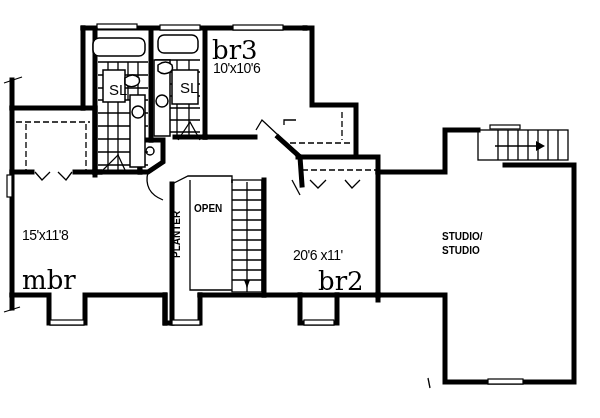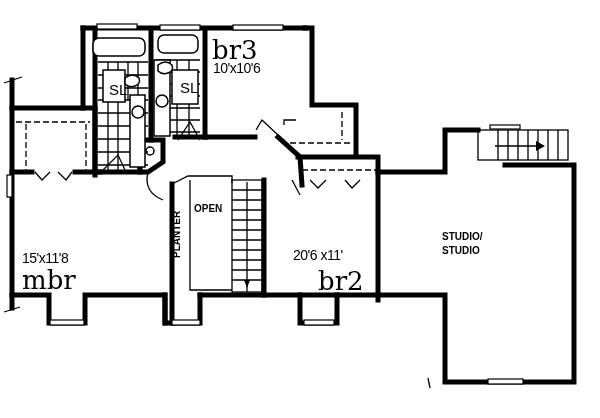--- a/index.html
+++ b/index.html
@@ -119,21 +119,21 @@
     <path d="M498 130 L498 160 M508 130 L508 160 M518 130 L518 160 M528 130 L528 160 M538 130 L538 160 M548 130 L548 160 M558 130 L558 160"></path>
     <path d="M495 146 L540 146"></path>
   </g>
   <polygon points="536,141 545,146 536,151" fill="#000"></polygon>
   <rect class="win" x="490" y="125" width="30" height="4"></rect>
 </svg>
 
 <div class="lbl room-name" style="left:212px;top:37px;">br3</div>
 <div class="lbl room-dim" style="left:213px;top:61px;">10'x10'6</div>
 
-<div class="lbl room-dim" style="left:22px;top:251px;text-align:center;">15'x11'8</div>
+<div class="lbl room-dim" style="left:22px;top:228px;text-align:center;">15'x11'8</div>
 <div class="lbl room-name" style="left:22px;top:267px;">mbr</div>
 
 <div class="lbl room-dim" style="left:293px;top:248px;">20'6 x11'</div>
 <div class="lbl room-name" style="left:318px;top:268px;">br2</div>
 
 <div class="lbl small" style="left:442px;top:232px;">STUDIO/</div>
 <div class="lbl small" style="left:442px;top:246px;">STUDIO</div>
 
 <div class="lbl small" style="left:194px;top:204px;">OPEN</div>
 <div class="lbl small" style="left:172px;top:258px;transform:rotate(-90deg);transform-origin:left top;">PLANTER</div>

